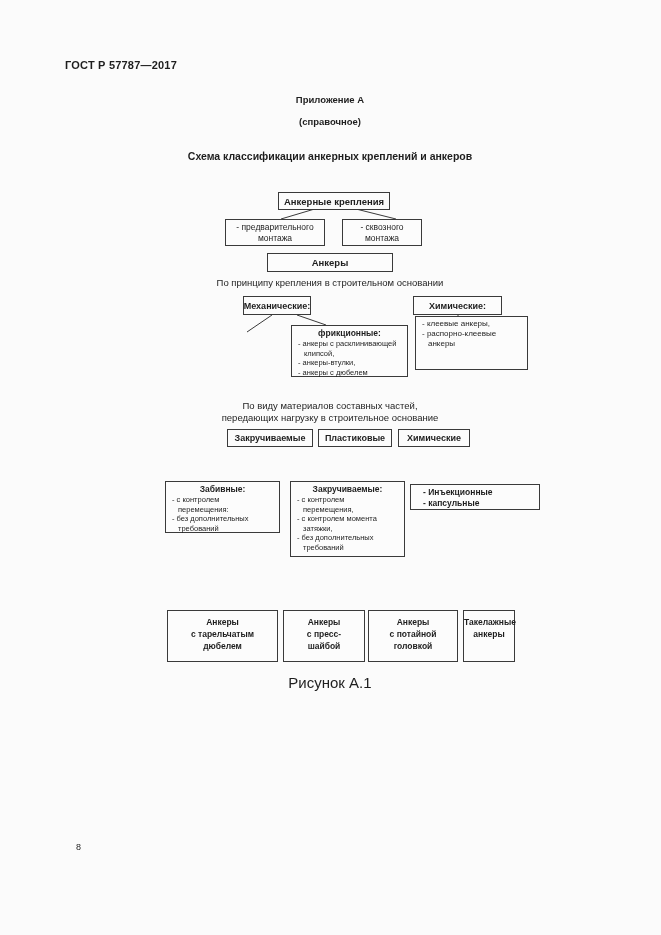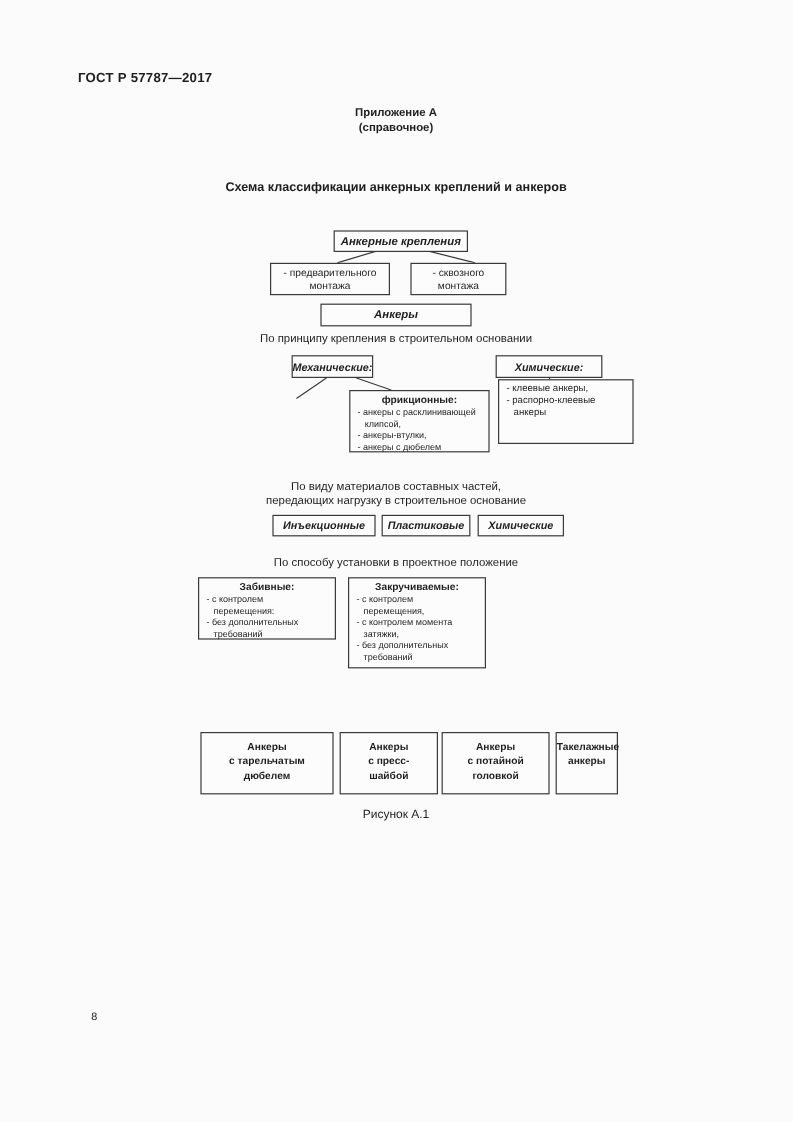--- a/index.html
+++ b/index.html
@@ -8,53 +8,52 @@
     width:661px; height:935px;
     margin:0 auto;
     background:#fbfbfb;
     font-family:"Liberation Sans", sans-serif;
     color:#1e1e1e;
     overflow:hidden;
   }
   .abs { position:absolute; }
   .doc-number { font-size:11px; font-weight:bold; letter-spacing:0.2px; }
   .center-band { left:40px; width:580px; text-align:center; white-space:pre-line; }
-  .appendix { font-size:9.5px; font-weight:bold; line-height:12px; }
+  .appendix { font-size:9.5px; font-weight:bold; line-height:22px; }
   .scheme-title { font-size:10.5px; font-weight:bold; }
   .heading { font-size:9.5px; line-height:12px; }
   .box {
     position:absolute;
     border:1px solid #3a3a3a;
     background:#fcfcfc;
     box-sizing:border-box;
   }
   .box-label-bold {
     font-weight:bold; text-align:center;
     display:flex; align-items:center; justify-content:center;
     font-size:9.5px;
-    font-style:italic;
   }
   .box-label-sm { font-size:9px; }
   .mount-box {
     font-size:8.5px; text-align:center; line-height:11px;
     padding-top:2px; white-space:pre-line;
   }
   .list-box { padding:2px 3px; }
   .list-title { font-size:8.5px; font-weight:bold; text-align:center; line-height:11px; }
   .item {
     font-size:7.5px; line-height:9.5px;
     padding-left:9px; text-indent:-6px;
     white-space:pre-line;
   }
   .bold-items .item { font-size:8.5px; font-weight:bold; line-height:11px; padding-left:11px; text-indent:-7px; }
   .multiline-center {
     font-size:8.5px; font-weight:bold; text-align:center;
     line-height:12px; white-space:pre-line; padding-top:5px;
   }
-  .caption { font-size:10px; }
+  .caption { font-size:15px; }
   .page-num { font-size:9px; }
   svg.connectors { position:absolute; left:0; top:0; pointer-events:none; }
   svg.connectors line { stroke:#3a3a3a; stroke-width:1; }
 </style>
 </head>
 <body>
 
 <div class="page">
 
   <div class="abs doc-number" style="left:65px; top:59px;">ГОСТ Р 57787—2017</div>
@@ -97,44 +96,47 @@
 
   <div class="box list-box" style="left:415px; top:316px; width:113px; height:54px;">
     <div class="item" style="font-size:8px; line-height:10px;">- клеевые анкеры,</div>
     <div class="item" style="font-size:8px; line-height:10px;">- распорно-клеевые
 анкеры</div>
   </div>
 
   <div class="abs center-band heading" style="top:400px;">По виду материалов составных частей,
 передающих нагрузку в строительное основание</div>
 
-  <div class="box box-label-bold box-label-sm" style="left:227px; top:429px; width:86px; height:18px;">Инъекционные</div>
+  <div class="box box-label-bold box-label-sm" style="left:227px; top:429px; width:86px; height:18px;">Закручиваемые</div>
   <div class="box box-label-bold box-label-sm" style="left:318px; top:429px; width:74px; height:18px;">Пластиковые</div>
   <div class="box box-label-bold box-label-sm" style="left:398px; top:429px; width:72px; height:18px;">Химические</div>
 
-  <div class="abs center-band heading" style="top:464px;">По способу установки в проектное положение</div>
 
   <div class="box list-box" style="left:165px; top:481px; width:115px; height:52px;">
     <div class="list-title">Забивные:</div>
     <div class="item">- с контролем
 перемещения:</div>
     <div class="item">- без дополнительных
 требований</div>
   </div>
 
   <div class="box list-box" style="left:290px; top:481px; width:115px; height:76px;">
     <div class="list-title">Закручиваемые:</div>
     <div class="item">- с контролем
 перемещения,</div>
     <div class="item">- с контролем момента
 затяжки,</div>
     <div class="item">- без дополнительных
 требований</div>
   </div>
 
+  <div class="box list-box bold-items" style="left:410px; top:484px; width:130px; height:26px; padding-left:8px;">
+    <div class="item">- Инъекционные</div>
+    <div class="item">- капсульные</div>
+  </div>
 
 
   <div class="box multiline-center" style="left:167px; top:610px; width:111px; height:52px;">Анкеры
 с тарельчатым
 дюбелем</div>
   <div class="box multiline-center" style="left:283px; top:610px; width:82px; height:52px;">Анкеры
 с пресс-
 шайбой</div>
   <div class="box multiline-center" style="left:368px; top:610px; width:90px; height:52px;">Анкеры
 с потайной

